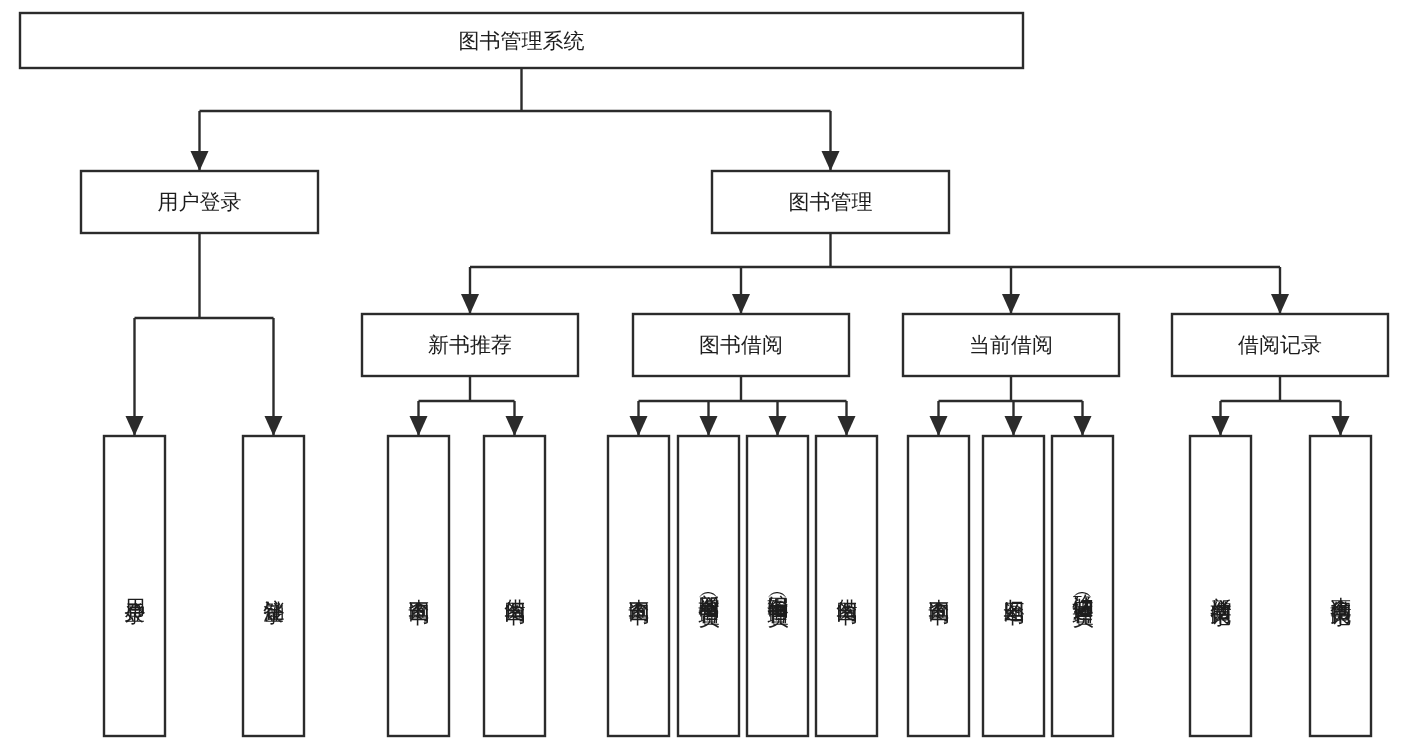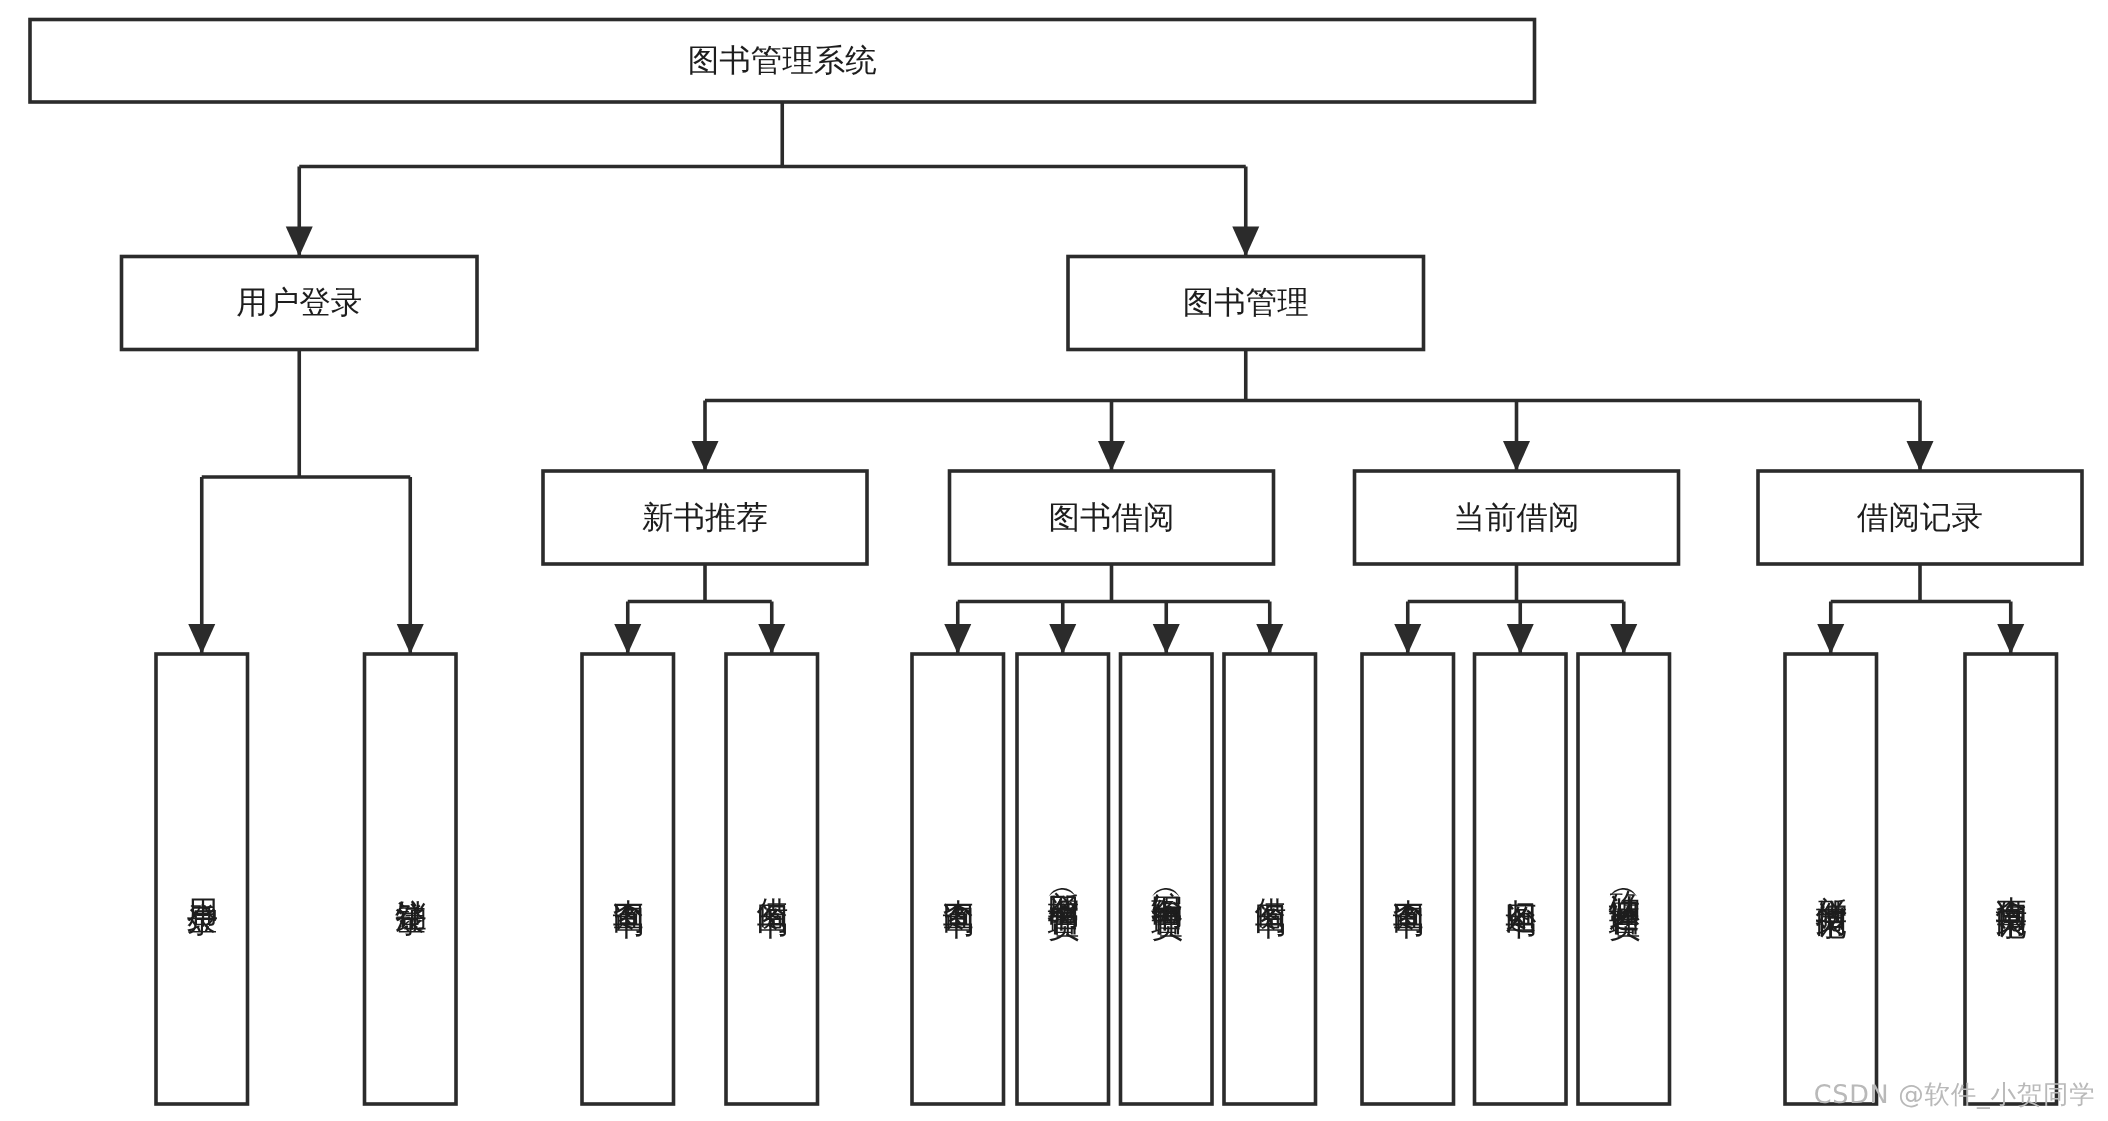--- a/index.html
+++ b/index.html
@@ -206,15 +206,14 @@
         <div class="leaf-label-txt">确认归还（管理员）</div>
       </div>
       <div class="leaf-label-wrap" style="left: 1190px; top: 436px; width: 61px; height: 300px;">
         <div class="leaf-label-txt">新增借阅记录</div>
       </div>
       <div class="leaf-label-wrap" style="left: 1310px; top: 436px; width: 61px; height: 300px;">
         <div class="leaf-label-txt">查询借阅记录</div>
       </div>
     </div>
 
-  <div class="watermark">CSDN @软件_小贺同学</div>
 
 </div>
 
 </body></html>

